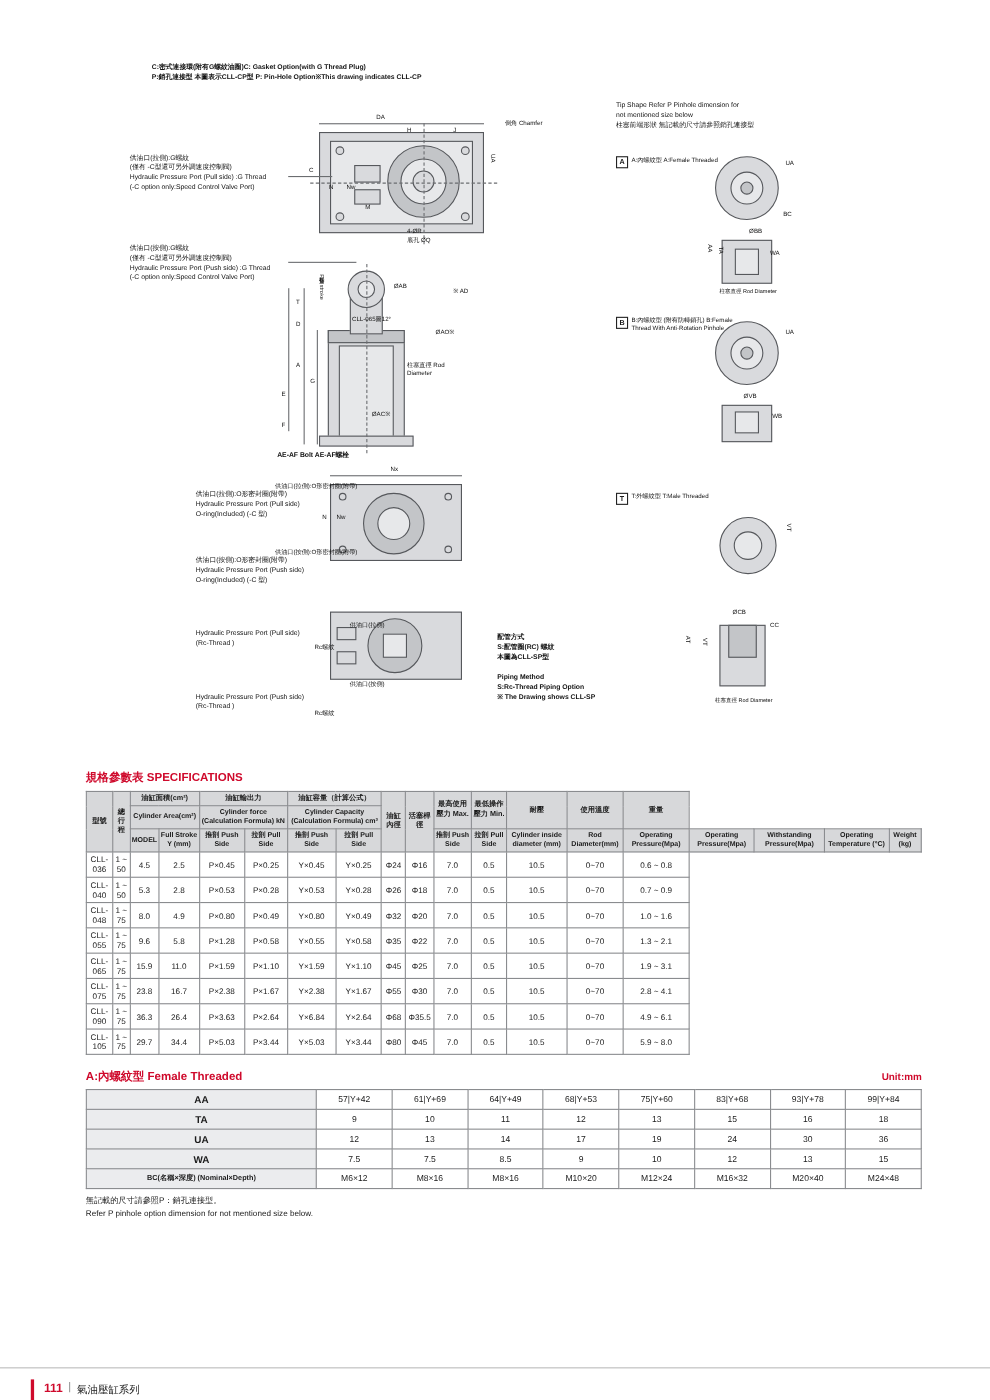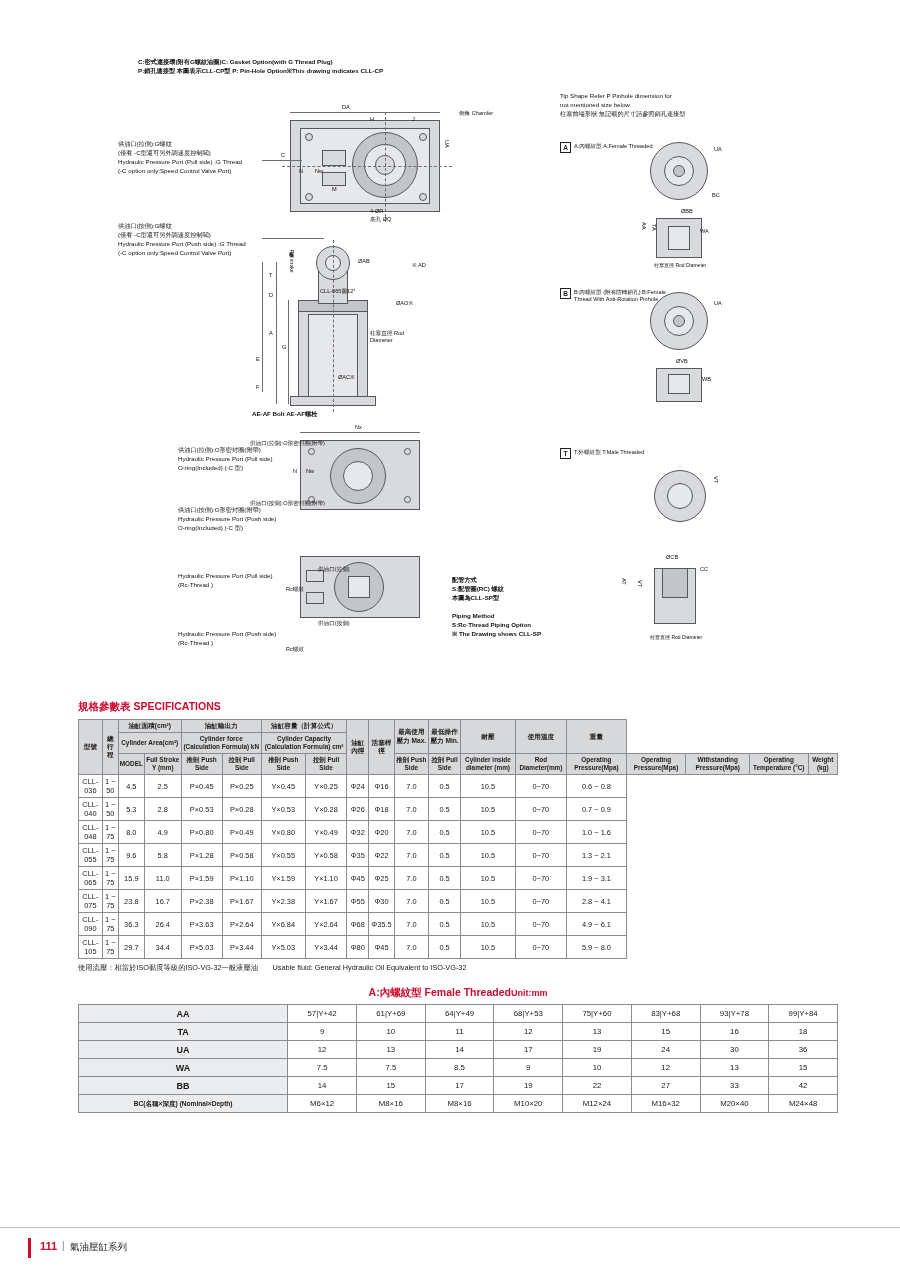--- a/index.html
+++ b/index.html
@@ -98,21 +98,21 @@
     line-height: 1.25;
     padding: 2px 1px;
   }
   .spec-table thead tr.cn td { font-size: 6.6px; }
   .spec-table tbody td { height: 17px; background: #fff; }
   .note-line { font-size: 7.3px; margin-top: 4px; }
 
   .sub-head {
     margin-top: 13px;
     display: flex;
-    justify-content: center;
+    justify-content: space-between;
     align-items: baseline;
   }
   .sub-head .left { color: #cf0a2c; font-weight: bold; font-size: 10.5px; }
   .sub-head .right { color: #cf0a2c; font-weight: bold; font-size: 9px; }
 
   .fm-table { margin-top: 4px; }
   .fm-table td {
     border: 0.8px solid #8a8c8f;
     font-size: 7.8px;
     text-align: center;
@@ -123,21 +123,21 @@
   .fm-table tr.head td { background: #d7d8da; font-weight: bold; font-size: 7.6px; }
   .fm-table td.rowhdr { background: #ebecee; font-weight: bold; font-size: 9px; }
   .fm-table td.rowhdr.small { font-size: 6.6px; line-height: 1.2; font-weight: bold; }
 
   .foot-note { font-size: 7.4px; margin-top: 5px; line-height: 1.5; }
 
   
   .footer {
     position: absolute;
     left: 0; bottom: 0;
-    width: 900px; height: 46px;
+    width: 900px; height: 30px;
     border-top: 0.8px solid #bbb;
   }
   .footer .bar {
     position: absolute;
     left: 28px; top: 10px;
     width: 3px; height: 20px;
     background: #cf0a2c;
   }
   .footer .pg {
     position: absolute;
@@ -521,21 +521,20 @@
         <td>Φ45</td>
         <td>7.0</td>
         <td>0.5</td>
         <td>10.5</td>
         <td>0~70</td>
         <td>5.9 ~ 8.0</td>
       </tr>
     </tbody>
   </table>
 
-  <div class="note-line">使用流壓：相當於ISO黏度等級的ISO-VG-32一般液壓油　　Usable fluid: General Hydraulic Oil Equivalent to ISO-VG-32</div>
 
   <div class="sub-head">
     <div class="left">A:內螺紋型  Female Threaded</div>
     <div class="right">Unit:mm</div>
   </div>
 
   <table class="fm-table">
     <tbody>
     <tr>
       <td class="rowhdr">AA</td>
@@ -575,45 +574,36 @@
       <td>7.5</td>
       <td>7.5</td>
       <td>8.5</td>
       <td>9</td>
       <td>10</td>
       <td>12</td>
       <td>13</td>
       <td>15</td>
     </tr>
     <tr>
-      <td class="rowhdr">BB</td>
-      <td>14</td>
-      <td>15</td>
-      <td>17</td>
-      <td>19</td>
-      <td>22</td>
-      <td>27</td>
-      <td>33</td>
-      <td>42</td>
-    </tr>
-    <tr>
       <td class="rowhdr small">BC(名稱×深度)
 (Nominal×Depth)</td>
       <td>M6×12</td>
       <td>M8×16</td>
       <td>M8×16</td>
       <td>M10×20</td>
       <td>M12×24</td>
       <td>M16×32</td>
       <td>M20×40</td>
       <td>M24×48</td>
     </tr>
   </tbody>
     </table>
 
+  <div class="foot-note" style="white-space: pre-line;">無記載的尺寸請參照P：銷孔連接型。
+Refer P pinhole option dimension for not mentioned size below.</div>
 </div>
 
 <div class="footer">
   <div class="bar"></div>
   <div class="pg">111</div>
   <div class="sep">|</div>
   <div class="ft">氣油壓缸系列</div>
 </div>
 
 </body></html>

